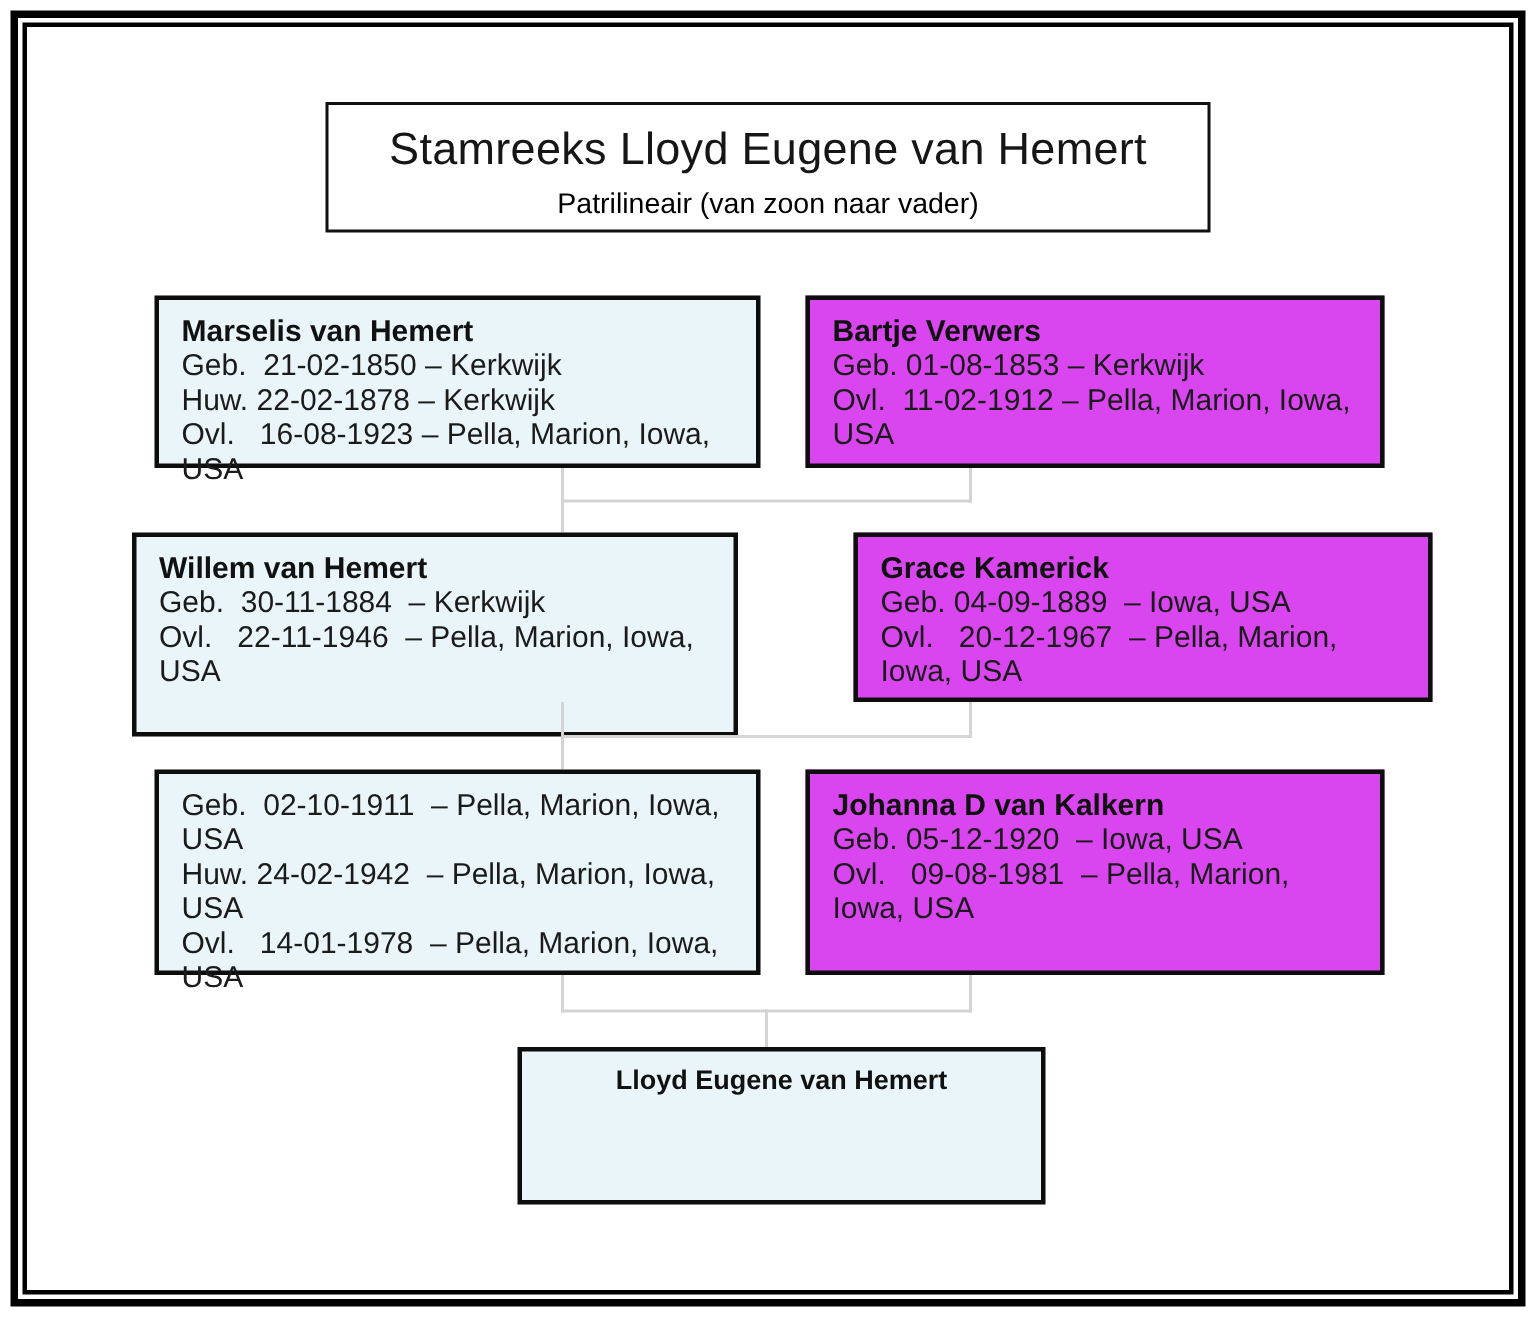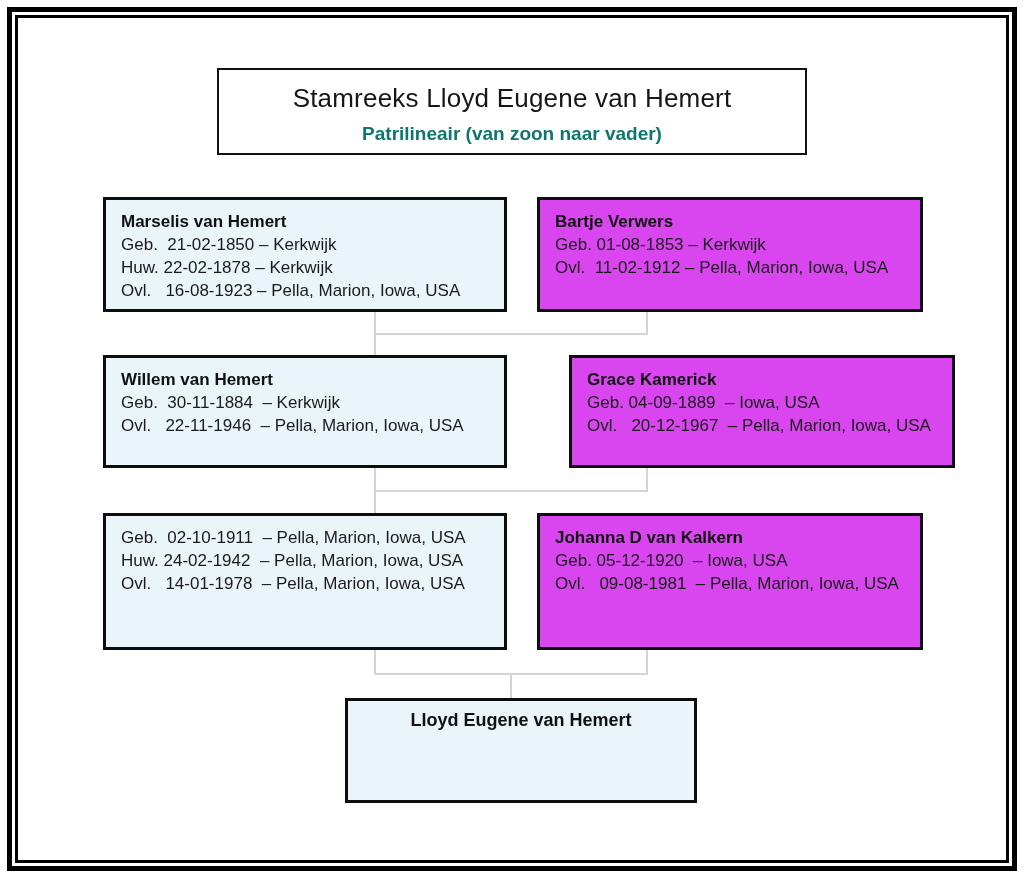--- a/index.html
+++ b/index.html
@@ -35,54 +35,54 @@
     box-sizing: border-box;
     background: #ffffff;
   }
   .title-box {
     left: 217px; top: 68px; width: 590px; height: 87px;
     border: 2px solid #111111;
     text-align: center;
     padding-top: 13px;
   }
   .title-main {
-    font-size: 26px;
+    font-size: 30px;
     font-weight: 400;
     color: #161616;
     margin: 0 0 9px 0;
     letter-spacing: 0.2px;
   }
   .title-sub {
     font-size: 19px;
-    font-weight: 700;
-    color: #0f766e;
+    font-weight: 400;
+    color: #000000;
     margin: 0;
   }
 
   .person {
     border: 3px solid #0d0d0d;
     padding: 10px 15px;
-    font-size: 17px;
+    font-size: 20px;
     line-height: 23px;
   }
   .person.male   { background: #e9f5f9; }
   .person.female { background: #d946ef; }
   .person .pname {
     font-weight: 700;
     color: #111111;
     white-space: pre-wrap;
   }
   .person .pline {
     white-space: pre-wrap;
     color: #1b1b1b;
   }
 
   .gen1-father { left: 103px; top: 197px; width: 404px; height: 115px; }
   .gen1-mother { left: 537px; top: 197px; width: 386px; height: 115px; }
-  .gen2-father { left: 103px; top: 355px; width: 404px; height: 113px; }
+  .gen2-father { left: 88px; top: 355px; width: 404px; height: 136px; }
   .gen2-mother { left: 537px; top: 355px; width: 386px; height: 113px; margin-left: 32px; }
   .gen3-father { left: 103px; top: 513px; width: 404px; height: 137px; }
   .gen3-mother { left: 537px; top: 513px; width: 386px; height: 137px; }
 
   .subject-box {
     left: 345px; top: 698px; width: 352px; height: 105px;
     border: 3px solid #0d0d0d;
     background: #e9f5f9;
     text-align: center;
     padding-top: 9px;

